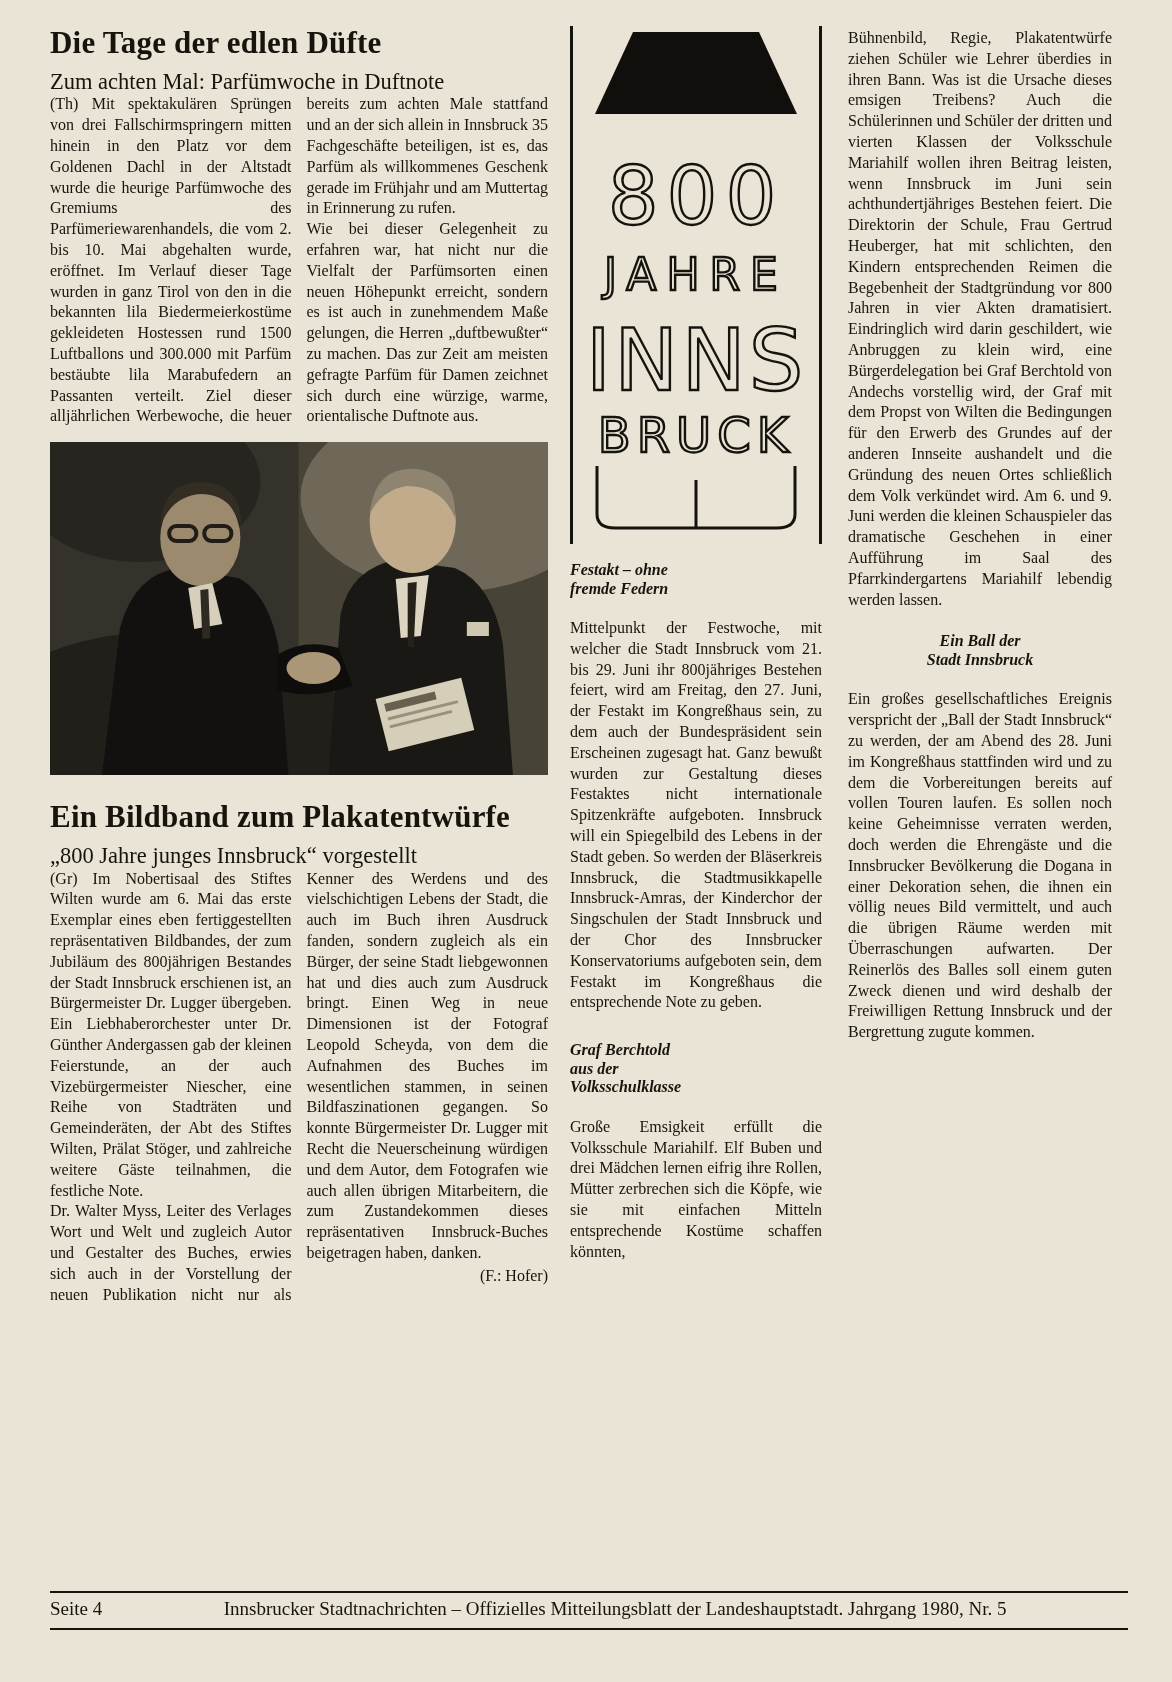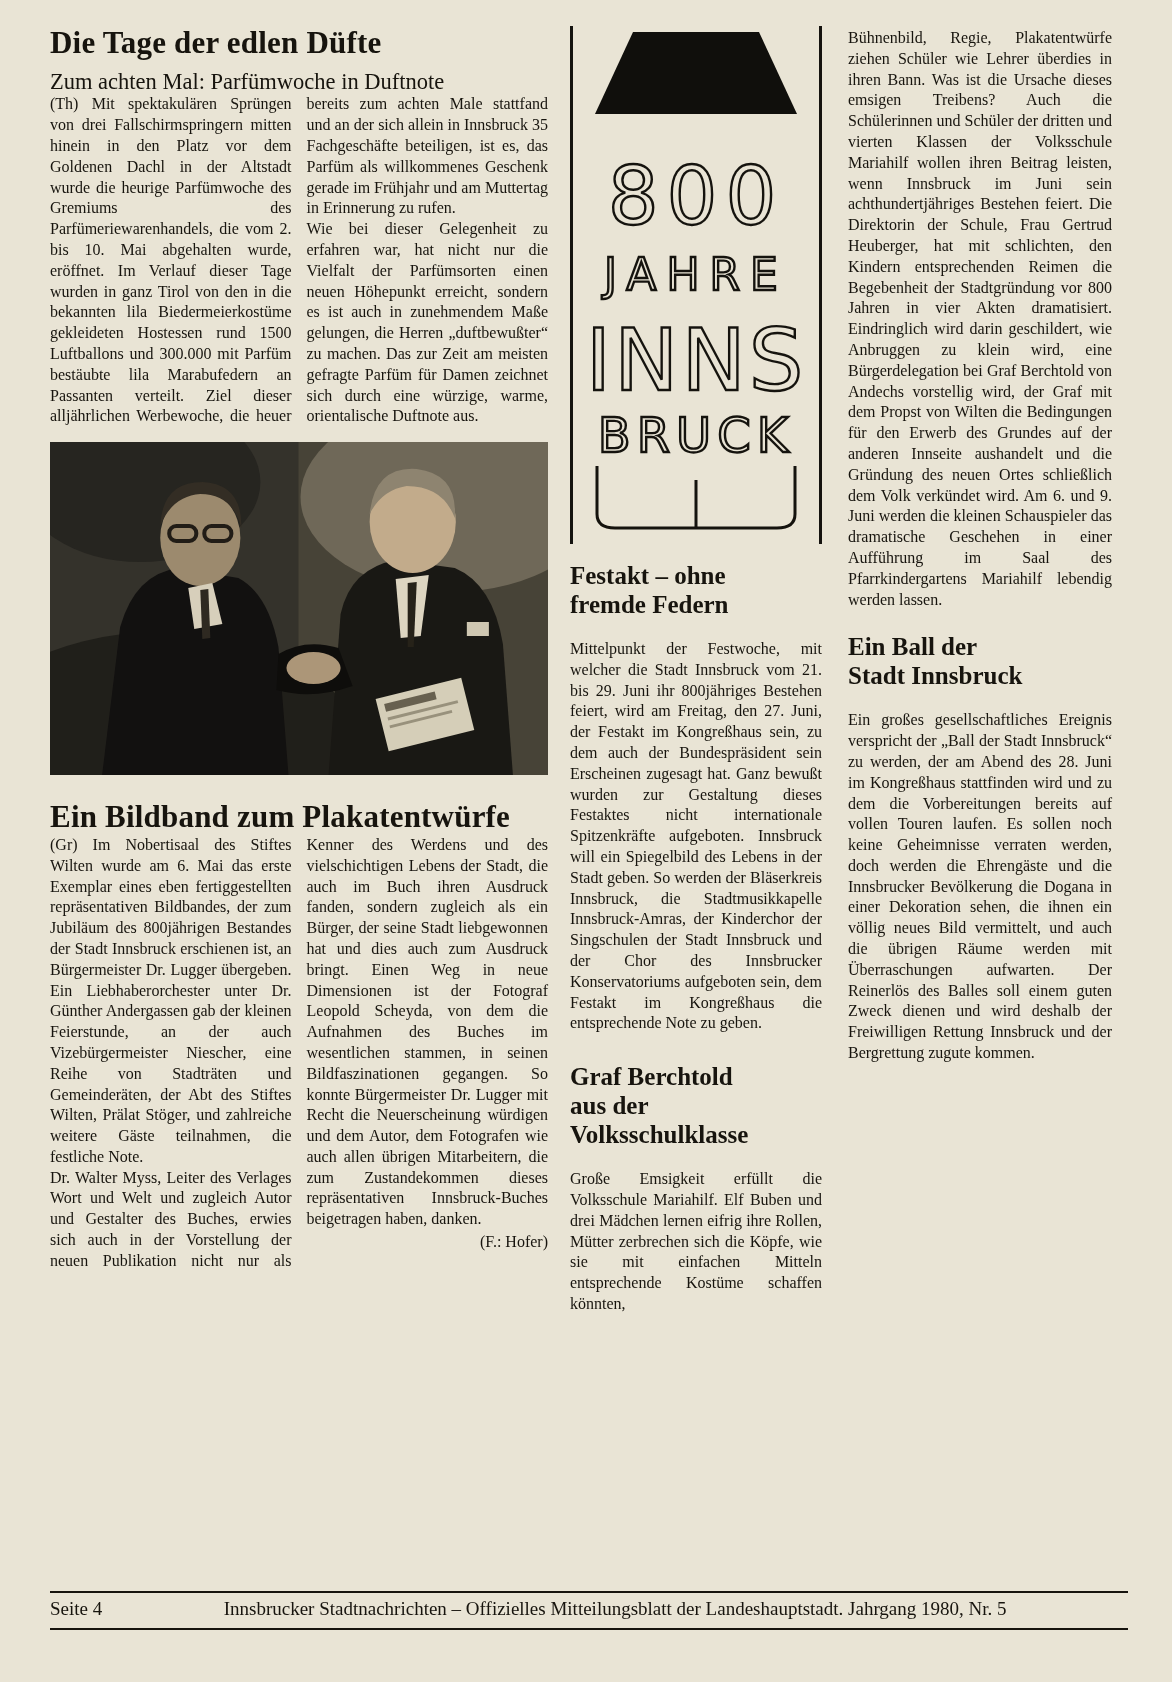--- a/index.html
+++ b/index.html
@@ -55,33 +55,34 @@
   .col-mid { width: 252px; flex: none; margin-left: 22px; }
   .logo-box {
     border-left: 3px solid #15130f;
     border-right: 3px solid #15130f;
     height: 518px;
     padding: 2px 0 0 0;
   }
   .logo-box svg { display: block; width: 246px; height: 510px; }
 
   .mid-heading {
-    font-size: 25px;
+    font-size: 16px;
     font-weight: bold;
     line-height: 1.16;
     margin-top: 17px;
+    font-style: italic;
   }
   .mid-heading span { display: block; }
   .one-col { margin-top: 20px; }
   .graf-gap { margin-top: 28px; }
 
   
   .col-right { width: 264px; flex: none; margin-left: 26px; }
   .col-right .body-text.first { margin-top: 2px; }
-  .col-right .mid-heading { margin-top: 22px; }
+  .col-right .mid-heading { margin-top: 22px; text-align: center; }
 
   
   .footer {
     position: absolute;
     left: 50px;
     right: 44px;
     bottom: 52px;
     border-top: 2px solid #17140e;
     border-bottom: 2px solid #17140e;
     padding: 5px 0 8px 0;
@@ -139,20 +140,21 @@
             <rect x="330" y="246" width="88" height="54" fill="#d5ceb8"></rect>
             <rect x="337" y="253" width="52" height="8" fill="#67604f"></rect>
             <rect x="337" y="267" width="72" height="3" fill="#98917c"></rect>
             <rect x="337" y="275" width="64" height="3" fill="#98917c"></rect>
           </g>
         </svg>
       </figure>
 
       <article>
         <h1 class="headline second-head">Ein Bildband zum Plakatentwürfe</h1>
+        <h2 class="subhead">„800 Jahre junges Innsbruck“ vorgestellt</h2>
         <div class="body-text two-col">
           <p>(Gr) Im Nobertisaal des Stiftes Wilten wurde am 6. Mai das erste Exemplar eines eben fertiggestellten repräsentativen Bildbandes, der zum Jubiläum des 800jährigen Bestandes der Stadt Innsbruck erschienen ist, an Bürgermeister Dr. Lugger übergeben. Ein Liebhaberorchester unter Dr. Günther Andergassen gab der kleinen Feierstunde, an der auch Vizebürgermeister Niescher, eine Reihe von Stadträten und Gemeinderäten, der Abt des Stiftes Wilten, Prälat Stöger, und zahlreiche weitere Gäste teilnahmen, die festliche Note.</p>
           <p>Dr. Walter Myss, Leiter des Verlages Wort und Welt und zugleich Autor und Gestalter des Buches, erwies sich auch in der Vorstellung der neuen Publikation nicht nur als Kenner des Werdens und des vielschichtigen Lebens der Stadt, die auch im Buch ihren Ausdruck fanden, sondern zugleich als ein Bürger, der seine Stadt liebgewonnen hat und dies auch zum Ausdruck bringt. Einen Weg in neue Dimensionen ist der Fotograf Leopold Scheyda, von dem die Aufnahmen des Buches im wesentlichen stammen, in seinen Bildfaszinationen gegangen. So konnte Bürgermeister Dr. Lugger mit Recht die Neuerscheinung würdigen und dem Autor, dem Fotografen wie auch allen übrigen Mitarbeitern, die zum Zustandekommen dieses repräsentativen Innsbruck-Buches beigetragen haben, danken.</p>
           <p class="credit">(F.: Hofer)</p>
         </div>
       </article>
 
     </section>
 
     <section class="col-mid">

